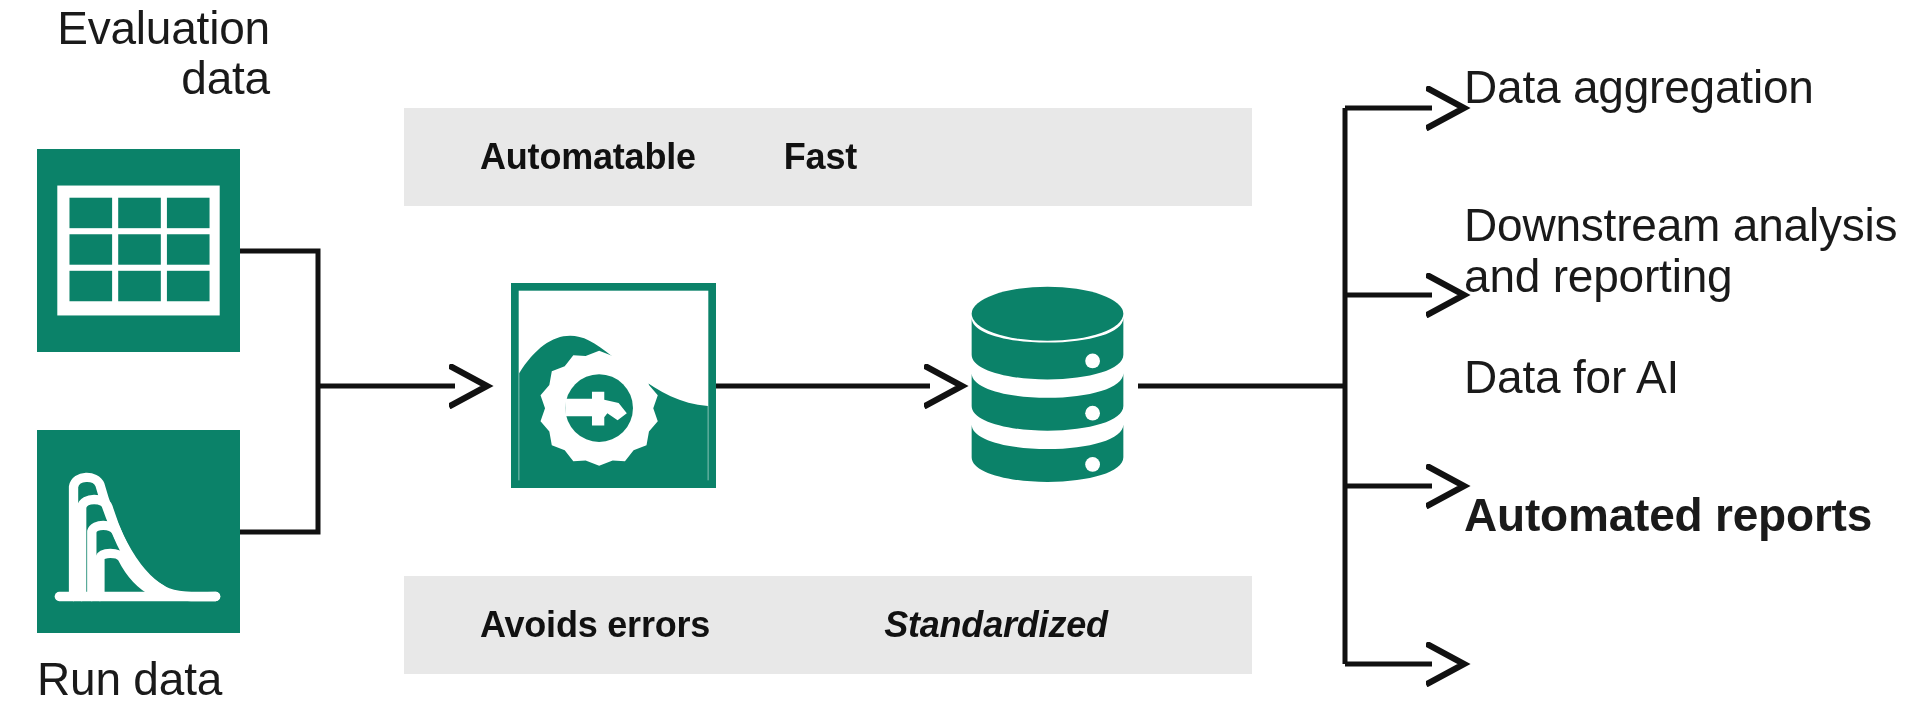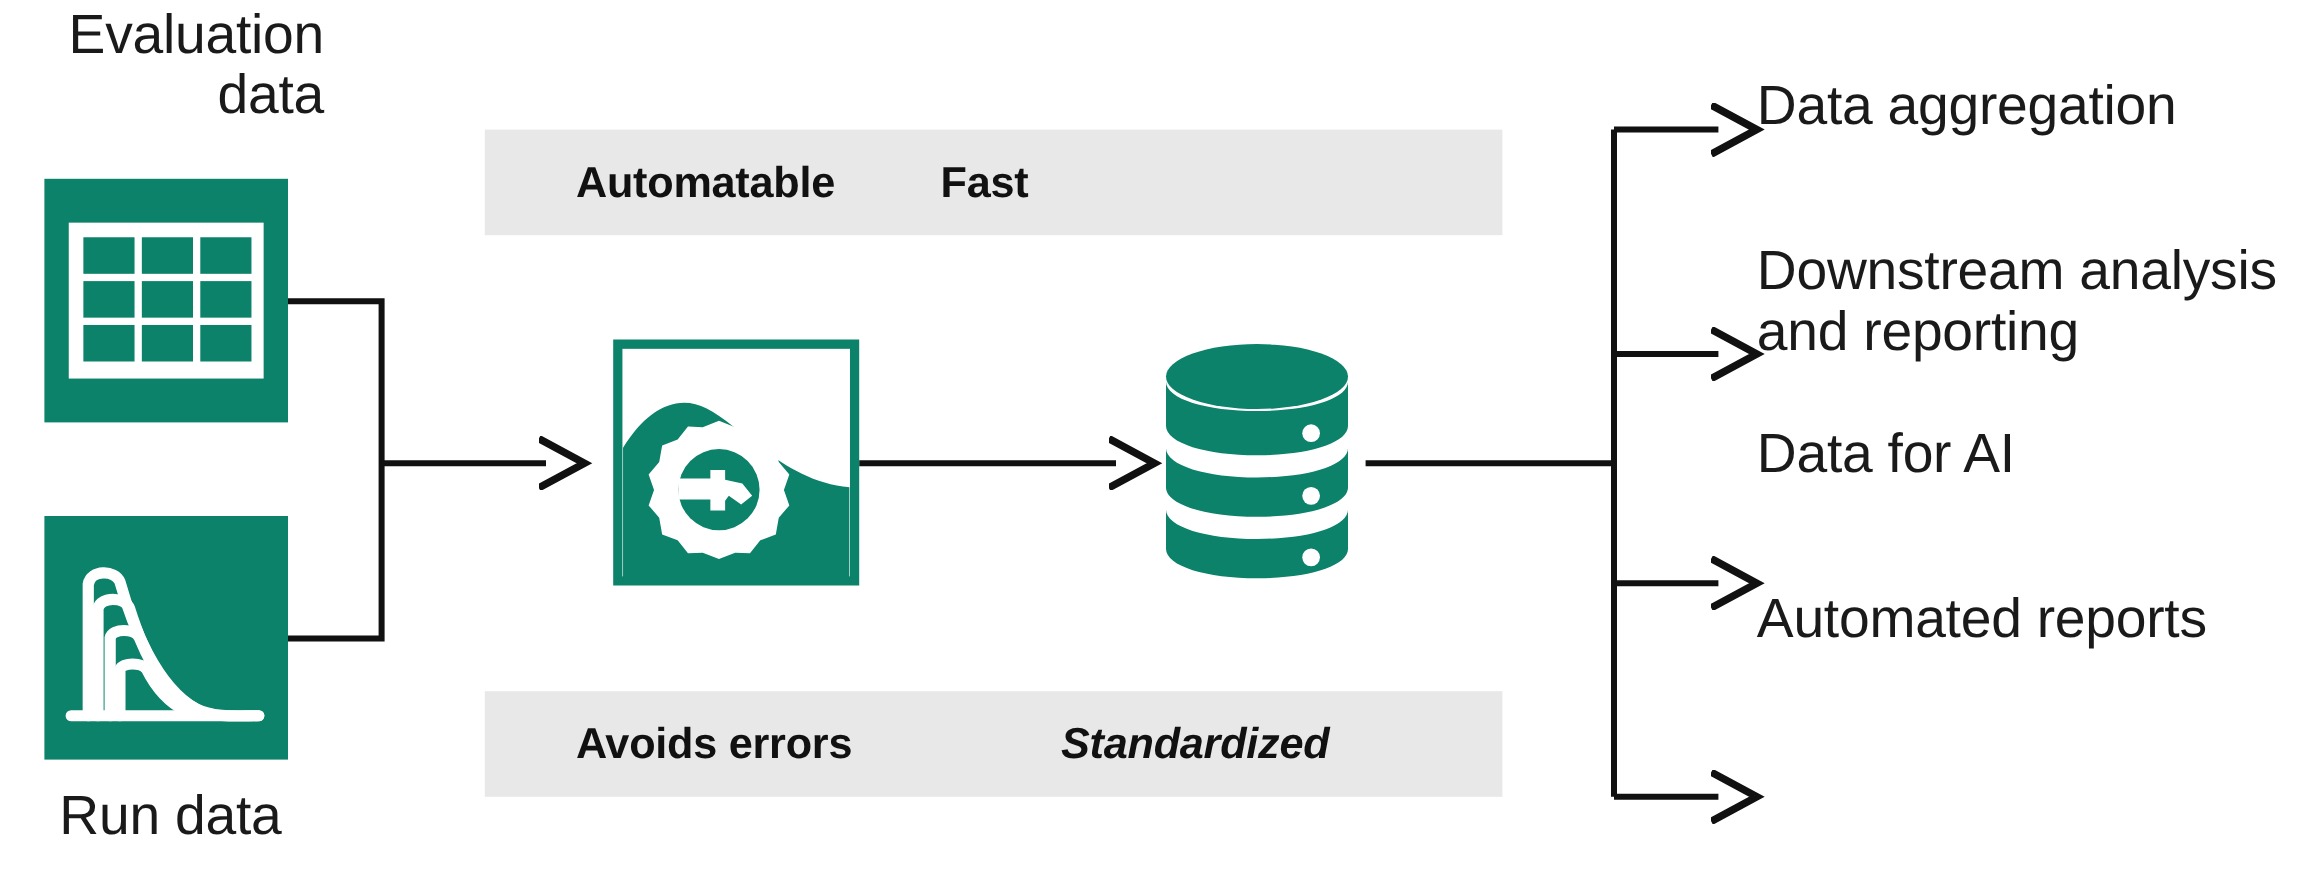--- a/index.html
+++ b/index.html
@@ -32,22 +32,22 @@
   }
   #eval-label {
     left: 0px;
     top: 4px;
     width: 270px;
   }
   #run-label {
     left: 0px;
     top: 655px;
     width: 270px;
-    text-align: center;
-    padding-left: 14px;
+    text-align: left;
+    padding-left: 37px;
     box-sizing: border-box;
   }
 
   
   .tile {
     position: absolute;
     background: #0b8269;
   }
   #tile-eval {
     left: 37px;
@@ -82,21 +82,21 @@
     height: 205px;
   }
   #db-icon svg { display: block; width: 100%; height: 100%; }
 
   
   .attr-bar {
     position: absolute;
     background: #e8e8e8;
     display: flex;
     align-items: center;
-    height: 88px;
+    height: 98px;
     left: 404px;
     width: 848px;
   }
   #attr-bar-top { top: 108px; }
   #attr-bar-bottom { top: 576px; gap: 36px; }
   .attr-bar .attr {
     font-size: 36px;
     font-weight: bold;
     color: #111111;
     letter-spacing: -0.2px;
@@ -112,21 +112,21 @@
     left: 1464px;
     font-size: 46px;
     line-height: 1.1;
     color: #1a1a1a;
     letter-spacing: -0.2px;
     white-space: pre-line;
   }
   #out-0 { top: 62px; }
   #out-1 { top: 200px; }
   #out-2 { top: 352px; }
-  #out-3 { top: 490px; }
+  #out-3 { top: 490px; font-weight: bold; }
 
   
   #wires {
     position: absolute;
     left: 0;
     top: 0;
     width: 1920px;
     height: 728px;
     pointer-events: none;
   }

